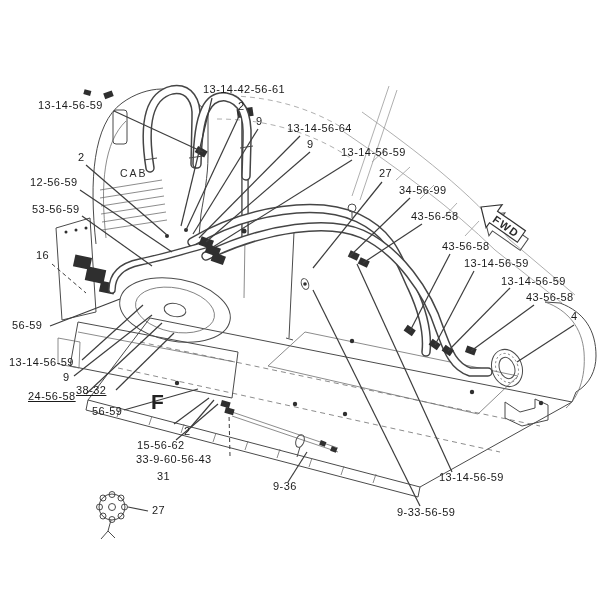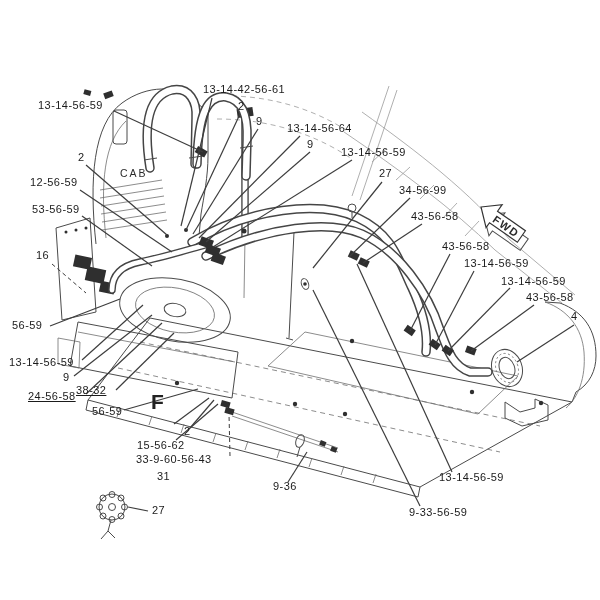--- a/index.html
+++ b/index.html
@@ -245,21 +245,21 @@
       <div class="callout" style="left: 63px; top: 372px;">9</div>
       <div class="callout" style="left: 28px; top: 391px; text-decoration: underline;">24-56-58</div>
       <div class="callout" style="left: 76px; top: 385px; text-decoration: underline;">38-32</div>
       <div class="callout" style="left: 92px; top: 406px;">56-59</div>
       <div class="callout" style="left: 125px; top: 440px; margin-left: 12px;">15-56-62</div>
       <div class="callout" style="left: 184px; top: 426px;">2</div>
       <div class="callout" style="left: 157px; top: 437px; margin-top: 34px;">31</div>
       <div class="callout" style="left: 136px; top: 454px;">33-9-60-56-43</div>
       <div class="callout" style="left: 273px; top: 481px;">9-36</div>
       <div class="callout" style="left: 439px; top: 472px;">13-14-56-59</div>
-      <div class="callout" style="left: 397px; top: 507px; margin-left: 12px;">9-33-56-59</div>
+      <div class="callout" style="left: 397px; top: 507px;">9-33-56-59</div>
       <div class="callout" style="left: 379px; top: 168px;">27</div>
       <div class="callout" style="left: 399px; top: 185px;">34-56-99</div>
       <div class="callout" style="left: 411px; top: 211px;">43-56-58</div>
       <div class="callout" style="left: 442px; top: 241px;">43-56-58</div>
       <div class="callout" style="left: 464px; top: 258px;">13-14-56-59</div>
       <div class="callout" style="left: 501px; top: 276px;">13-14-56-59</div>
       <div class="callout" style="left: 526px; top: 292px;">43-56-58</div>
       <div class="callout" style="left: 571px; top: 311px;">4</div>
       <div class="callout" style="left: 152px; top: 505px;">27</div>
     </div>

